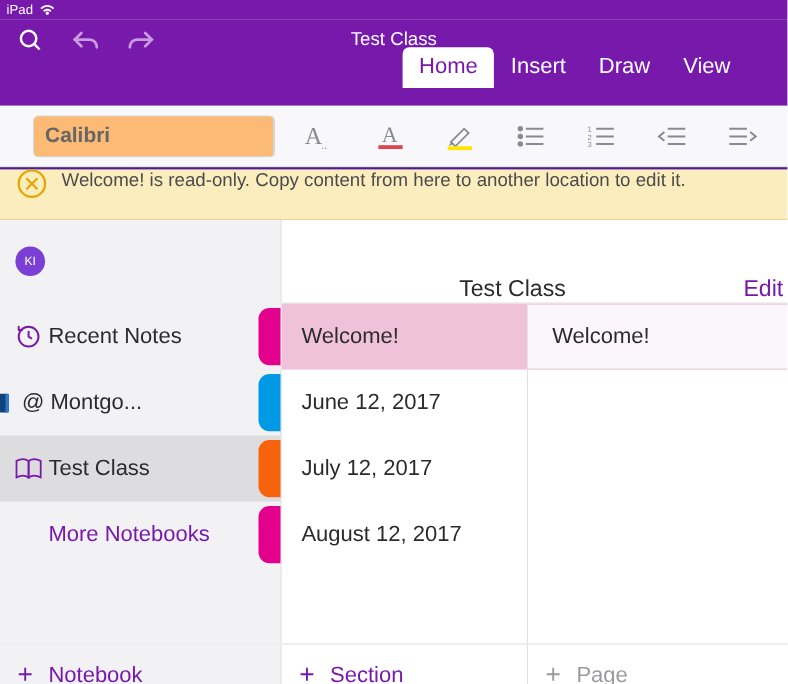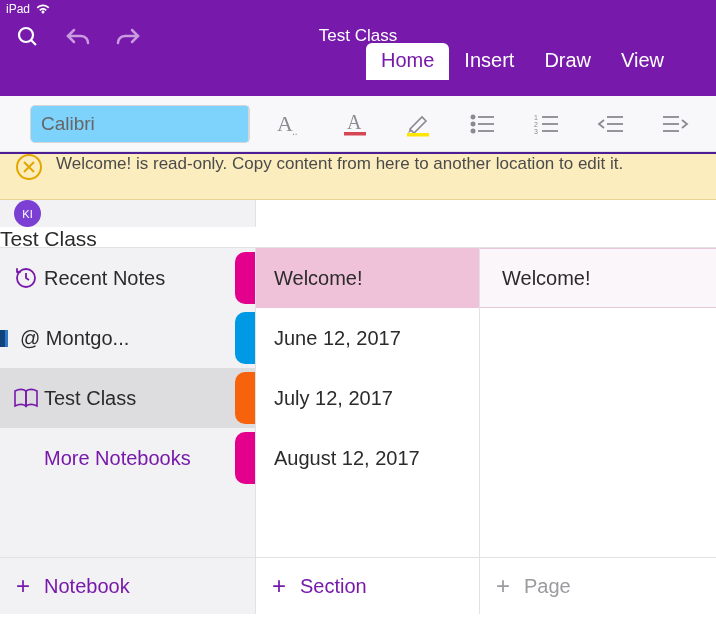--- a/index.html
+++ b/index.html
@@ -28,31 +28,31 @@
   }
   .title-row1 { height: 38px; display: flex; align-items: center; }
   .title-row1 .left-actions { display:flex; gap: 22px; padding-left: 14px; align-items:center;}
   .title-row1 .icon-btn { width:28px; height:28px; display:flex;align-items:center;justify-content:center; cursor:pointer;}
   .doc-title { position:absolute; left:0; right:0; top:8px; text-align:center; color:#fff; font-size:17px; pointer-events:none;}
   .tabs { position:absolute; bottom:16px; left:366px; display:flex; align-items:flex-end; height:40px; }
   .tab { color:#fff; font-size:20px; padding: 6px 15px 8px; cursor:pointer; }
   .tab.active { background:#fff; color:var(--purple); border-radius:6px 6px 0 0; font-weight:500;}
   
   .ribbon { height: 56px; background:#F8F7F9; border-bottom:1px solid var(--border); display:flex; align-items:center; padding: 0 18px 0 30px; gap:18px;}
-  .font-box { display:flex; border:1px solid #D6D5DA; border-radius:5px; height:38px; width:230px; background:#7dd3fc;}
+  .font-box { display:flex; border:1px solid #D6D5DA; border-radius:5px; height:38px; width:230px; background:#fdba74;font-weight:bold;}
   .font-name { flex:1; display:flex; align-items:center; padding-left:10px; font-size:19px; color:#666; border-right:1px solid #D6D5DA;}
   .font-size { width:54px; display:flex; align-items:center; justify-content:center; font-size:19px; color:#666;}
   .rbtn { width:48px; height:40px; display:flex; align-items:center; justify-content:center; cursor:pointer; color:#8A8A8F;}
   .rbtn svg { display:block; }
   
   .banner { height:48px; background:var(--banner-bg); border-top:2px solid #4c1d95; border-bottom:1px solid #E8D497; display:flex; align-items:flex-start; padding:0 16px; gap:14px;}
   .banner-x { width:26px; height:26px; border:2px solid var(--banner-border); border-radius:50%; display:flex;align-items:center;justify-content:center; color:var(--banner-border); cursor:pointer; font-size:15px;}
   .banner-text { font-size:17px; color:#4b4b4b; }
   
-  .colhead { height:48px; display:flex; align-items:flex-start; border-bottom:1px solid var(--border);flex-direction:column; }
+  .colhead { height:76px; display:flex; align-items:flex-end; border-bottom:1px solid var(--border); }
   .colhead .nb-head { width:256px; background:var(--light-bg); height:100%; display:flex; align-items:center; padding-left:14px; border-right:1px solid var(--border);}
   .avatar { width:27px; height:27px; border-radius:50%; background:#7B3FD3; color:#fff; font-size:11px; display:flex;align-items:center;justify-content:center;}
   .colhead .mid-head { flex:1; display:flex; align-items:center; justify-content:center; font-size:21px; color:#2b2b2b;}
   .edit-link { color:var(--purple); font-size:21px; padding-right:4px; cursor:pointer;}
   
   .columns { height: 310px; display:flex; border-bottom:1px solid var(--border);}
   .nb-col { width:256px; background:var(--light-bg); border-right:1px solid var(--border); position:relative;}
   .nb-item { height:60px; display:flex; align-items:center; padding-left:12px; gap:4px; font-size:20px; color:#2b2b2b; cursor:pointer; position:relative;}
   .nb-item.indent { padding-left:32px;align-items:center;}
   .nb-item.selected { background:#DDDCDF;}

